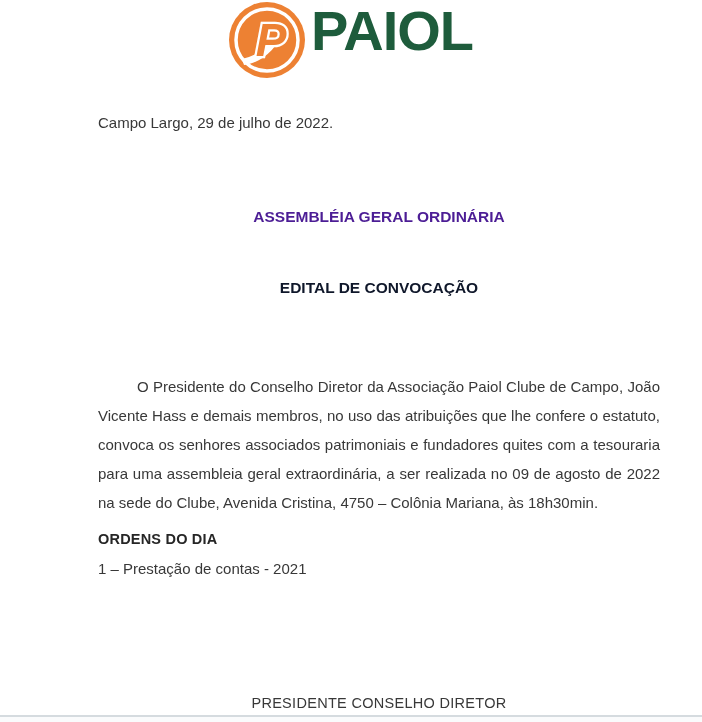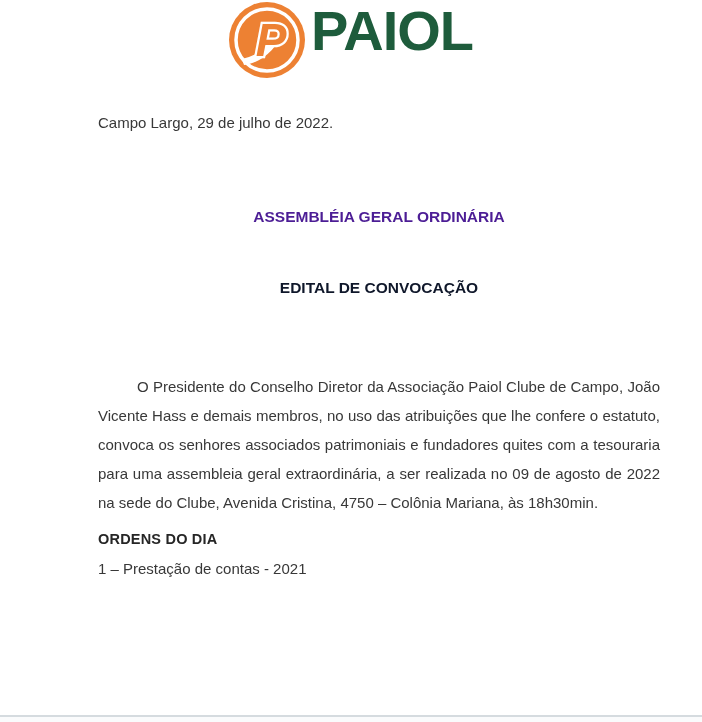--- a/index.html
+++ b/index.html
@@ -165,16 +165,17 @@
     <div class="pline">convoca os senhores associados patrimoniais e fundadores quites com a tesouraria</div>
     <div class="pline">para uma assembleia geral extraordinária, a ser realizada no 09 de agosto de 2022</div>
     <div class="pline last">na sede do Clube, Avenida Cristina, 4750 – Colônia Mariana, às 18h30min.</div>
   </div>
 
   <div class="abs section-title">ORDENS DO DIA</div>
 
   <div class="abs agenda-item">1 – Prestação de contas - 2021</div>
 
 
+  <div class="abs sig-role">PRESIDENTE CONSELHO DIRETOR</div>
 
   <div class="bottom-edge"></div>
 
 </div>
 
 </body></html>

